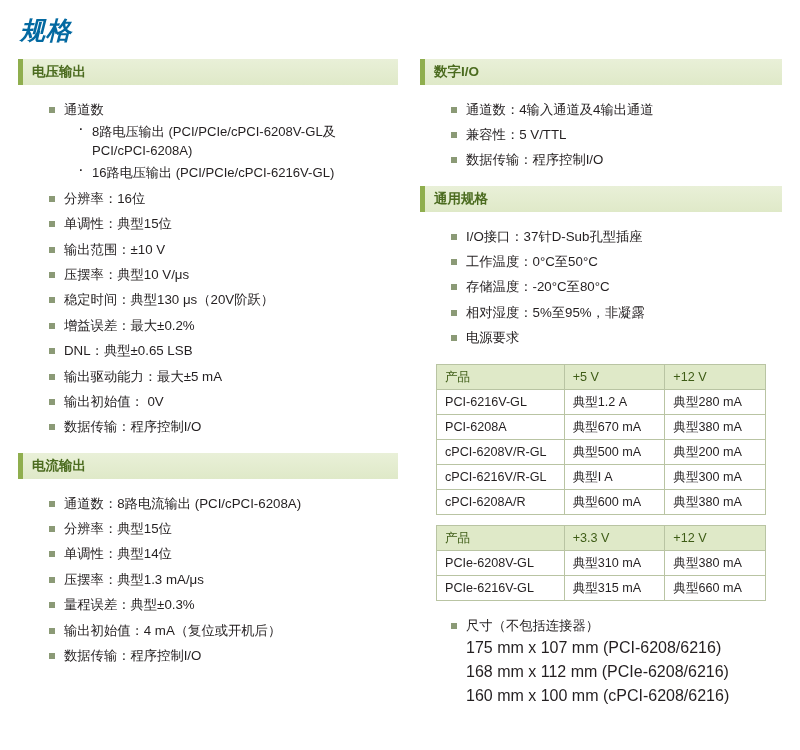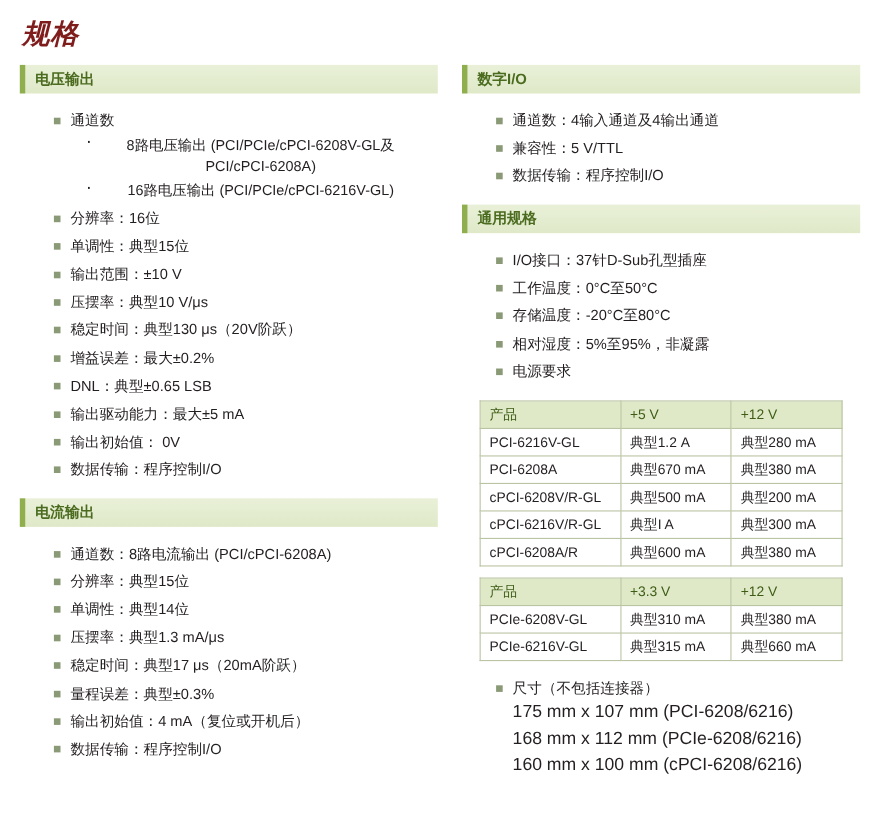--- a/index.html
+++ b/index.html
@@ -21,21 +21,21 @@
     height: 750px;
     box-sizing: border-box;
     padding: 12px 18px 0 18px;
   }
   .page-title {
     font-size: 25px;
     font-weight: bold;
     font-style: italic;
     letter-spacing: 1px;
     margin: 2px 0 12px 2px;
-    color: #7f1d1d;
+    color: #0369a1;
     font-family: Liberation Mono, monospace;
   }
   .cols {
     display: flex;
     gap: 22px;
     align-items: flex-start;
   }
   .col-left { width: 380px; }
   .col-right { width: 362px; }
 
@@ -78,21 +78,20 @@
     list-style: none;
     margin: 4px 0 0 0;
     padding: 0 0 0 14px;
   }
   ul.lvl2 > li {
     position: relative;
     padding-left: 14px;
     margin-bottom: 3px;
     font-size: 13.1px;
     line-height: 1.45;
-    text-align: center;
   }
   ul.lvl2 > li::before {
     content: "\00B7";
     position: absolute;
     left: 0px;
     top: -3px;
     font-size: 17px;
     color: #231f20;
     line-height: 1;
   }
@@ -169,21 +168,20 @@
         </ul>
       </div>
 
       <div class="sec-header">电流输出</div>
       <div class="sec-body">
         <ul class="lvl1">
           <li><span>通道数：8路电流输出 (PCI/cPCI-6208A)</span></li>
           <li><span>分辨率：典型15位</span></li>
           <li><span>单调性：典型14位</span></li>
           <li><span>压摆率：典型1.3 mA/μs</span></li>
-          <li><span>稳定时间：典型17 μs（20mA阶跃）</span></li>
           <li><span>量程误差：典型±0.3%</span></li>
           <li><span>输出初始值：4 mA（复位或开机后）</span></li>
           <li><span>数据传输：程序控制I/O</span></li>
         </ul>
       </div>
 
     </div>
 
     <div class="col-right">
 

